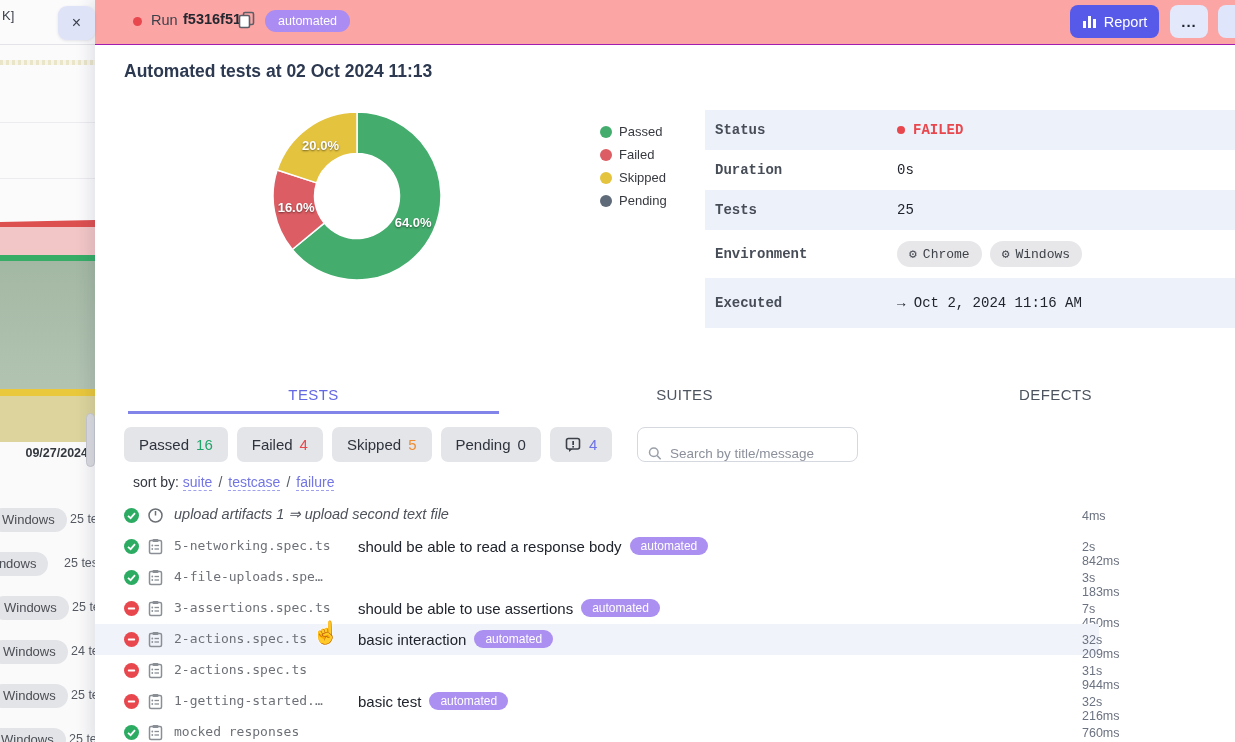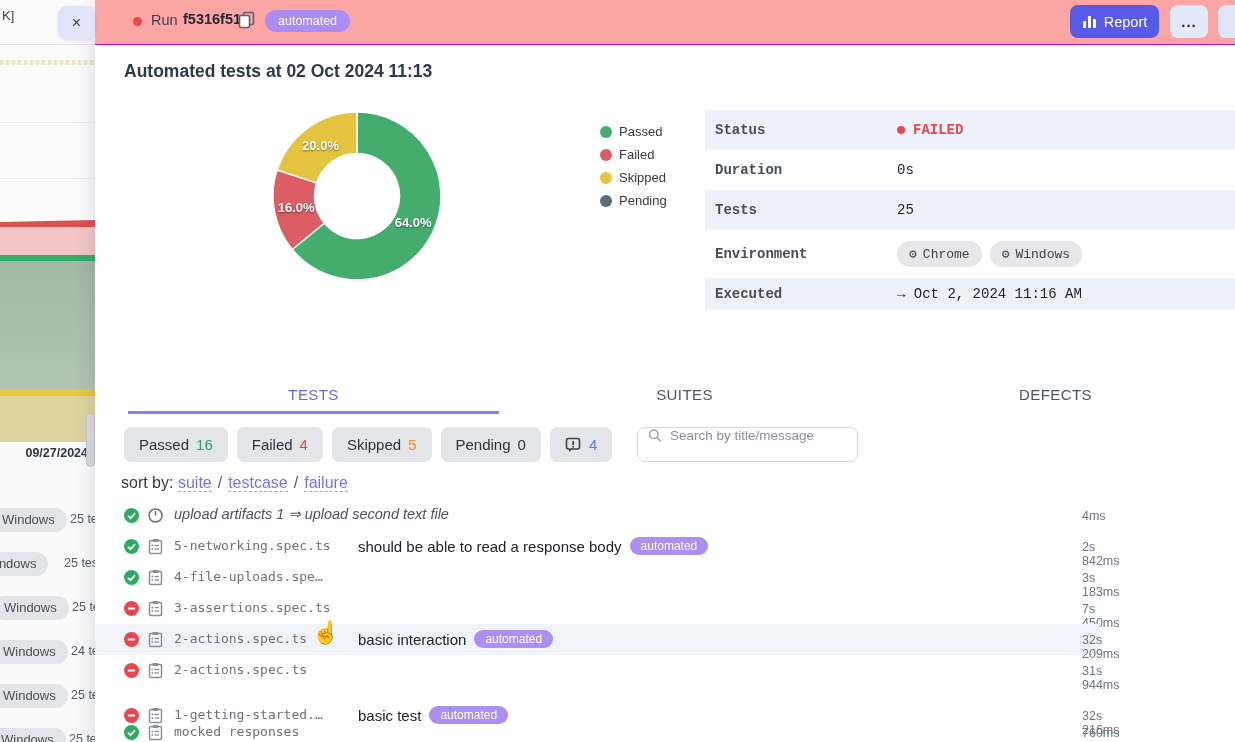--- a/index.html
+++ b/index.html
@@ -76,27 +76,27 @@
   .tab { flex:1; text-align:center; font-size:15px; letter-spacing:.4px; color:#4d545f; padding-top:8px; cursor:pointer;
     font-family:"Liberation Sans",sans-serif; font-stretch:condensed; }
   .tab.active { color:#6468e2; border-bottom:3px solid #8284e9; }
 
   
   #filters { left:29px; top:427px; display:flex; gap:9px; }
   .filter-btn { height:35px; background:#e4e5e9; border-radius:7px; display:flex; align-items:center; gap:7px;
     padding:0 15px; font-size:15px; color:#2e333d; cursor:pointer; white-space:nowrap; }
   .filter-count { font-weight:normal; }
   #search-box { left:542px; top:427px; width:221px; height:35px; border:1px solid #d6d8e0; border-radius:8px;
-    background:#fff; display:flex; align-items:flex-start; padding:0 10px; gap:8px; }
+    background:#fff; display:flex; align-items:flex-end; padding:0 10px; gap:8px; }
   #search-input { border:none; outline:none; flex:1; font-size:13.5px; color:#333; background:transparent;
     font-family:"Liberation Sans",sans-serif; }
   #search-input::placeholder { color:#8b909a; }
 
   
-  #sort-row { left:26px; top:474px; font-size:16px; color:#33373f; }
+  #sort-row { left:38px; top:474px; font-size:14px; color:#33373f; }
   .sort-link { color:#7375e4; text-decoration:none; border-bottom:1px dashed #a0a1ee; cursor:pointer; }
   .sort-sep { color:#565b63; margin:0 6px; }
 
   
   .t-row { left:0; width:1004px; height:31px; cursor:pointer; }
   .t-row.hl { background:#f1f3fa; }
   .t-status { position:absolute; left:29px; top:8px; width:15px; height:15px; }
   .t-icon2 { position:absolute; left:52px; top:7px; width:17px; height:17px; }
   .t-file { position:absolute; left:79px; top:7px; width:175px; font-family:"DejaVu Sans Mono",monospace;
     font-size:13px; color:#6d7177; white-space:nowrap; overflow:hidden; }
@@ -236,21 +236,21 @@
         <span class="chip">
             <span class="gear">⚙</span>
             <span>Chrome</span>
           </span>
         <span class="chip">
             <span class="gear">⚙</span>
             <span>Windows</span>
           </span>
       </div>
     </div>
-    <div class="d-row alt" style="height:32px">
+    <div class="d-row alt" style="height:50px">
       <div class="d-label">Executed</div>
       <div class="d-value">→ Oct 2, 2024 11:16 AM</div>
     </div>
   </div>
 
   <div id="tabs" class="abs">
     <div class="tab active">TESTS</div>
     <div class="tab">SUITES</div>
     <div class="tab">DEFECTS</div>
   </div>
@@ -351,20 +351,21 @@
       </svg>
     <svg class="t-icon2" viewBox="0 0 17 17">
         <rect x="2.5" y="2.5" width="12" height="13" rx="1.5" fill="none" stroke="#8a8f96" stroke-width="1.5"></rect>
         <rect x="5.5" y="1" width="6" height="3" rx="1" fill="#8a8f96"></rect>
         <line x1="7.5" y1="7.5" x2="12" y2="7.5" stroke="#8a8f96" stroke-width="1.3"></line>
         <line x1="7.5" y1="11" x2="12" y2="11" stroke="#8a8f96" stroke-width="1.3"></line>
         <circle cx="5.3" cy="7.5" r=".9" fill="#8a8f96"></circle>
         <circle cx="5.3" cy="11" r=".9" fill="#8a8f96"></circle>
       </svg>
     <span class="t-file">3-assertions.spec.ts</span>
+    <span class="t-title"><span>should be able to use assertions</span><span class="auto-badge">automated</span></span>
     <span class="t-dur">7s 450ms</span>
   </div>
 
   <div class="t-row hl abs" style="top:624px">
     <svg class="t-status" viewBox="0 0 15 15">
         <circle cx="7.5" cy="7.5" r="7.5" fill="#e8474e"></circle>
         <rect x="3.8" y="6.6" width="7.4" height="1.9" rx=".9" fill="#fff"></rect>
       </svg>
     <svg class="t-icon2" viewBox="0 0 17 17">
         <rect x="2.5" y="2.5" width="12" height="13" rx="1.5" fill="none" stroke="#8a8f96" stroke-width="1.5"></rect>
@@ -389,21 +390,21 @@
         <rect x="5.5" y="1" width="6" height="3" rx="1" fill="#8a8f96"></rect>
         <line x1="7.5" y1="7.5" x2="12" y2="7.5" stroke="#8a8f96" stroke-width="1.3"></line>
         <line x1="7.5" y1="11" x2="12" y2="11" stroke="#8a8f96" stroke-width="1.3"></line>
         <circle cx="5.3" cy="7.5" r=".9" fill="#8a8f96"></circle>
         <circle cx="5.3" cy="11" r=".9" fill="#8a8f96"></circle>
       </svg>
     <span class="t-file">2-actions.spec.ts</span>
     <span class="t-dur">31s 944ms</span>
   </div>
 
-  <div class="t-row abs" style="top:700px">
+  <div class="t-row abs" style="top:686px">
     <svg class="t-status" viewBox="0 0 15 15">
         <circle cx="7.5" cy="7.5" r="7.5" fill="#e8474e"></circle>
         <rect x="3.8" y="6.6" width="7.4" height="1.9" rx=".9" fill="#fff"></rect>
       </svg>
     <svg class="t-icon2" viewBox="0 0 17 17">
         <rect x="2.5" y="2.5" width="12" height="13" rx="1.5" fill="none" stroke="#8a8f96" stroke-width="1.5"></rect>
         <rect x="5.5" y="1" width="6" height="3" rx="1" fill="#8a8f96"></rect>
         <line x1="7.5" y1="7.5" x2="12" y2="7.5" stroke="#8a8f96" stroke-width="1.3"></line>
         <line x1="7.5" y1="11" x2="12" y2="11" stroke="#8a8f96" stroke-width="1.3"></line>
         <circle cx="5.3" cy="7.5" r=".9" fill="#8a8f96"></circle>

